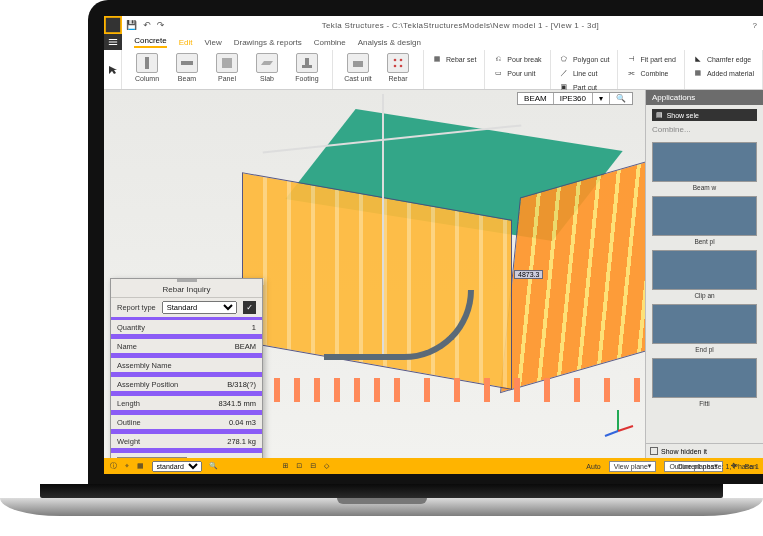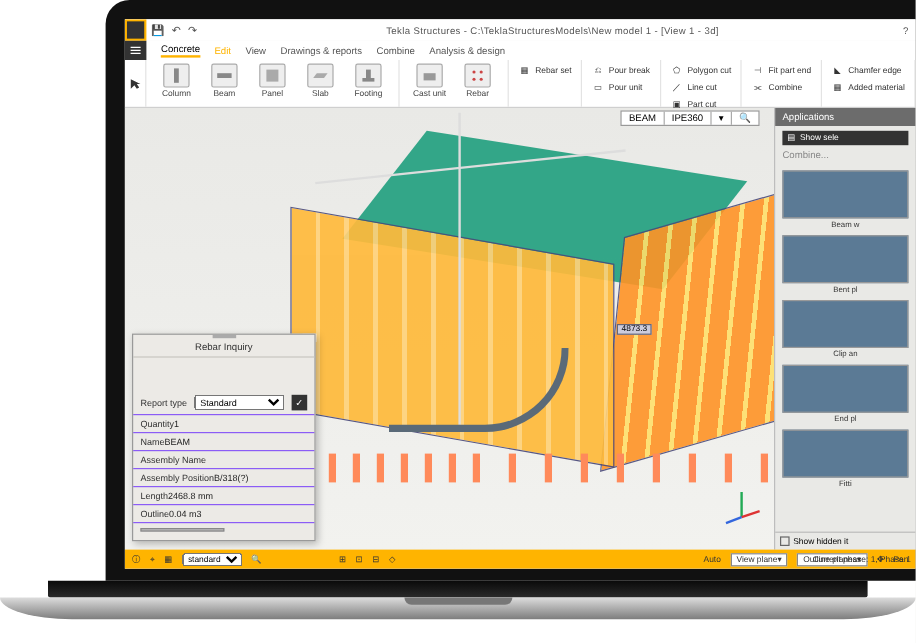--- a/index.html
+++ b/index.html
@@ -51,23 +51,23 @@
   .comp-list{display:flex;flex-direction:column;gap:4px;padding:4px 6px;}
   .comp-list .comp{background:#5b7a95;height:40px;border:1px solid #999;position:relative;}
   .comp .cap{position:absolute;bottom:-10px;left:0;right:0;text-align:center;font-size:6.5px;color:#333;}
   .comp-list .comp + .comp{margin-top:10px;}
   .side-foot{position:absolute;bottom:0;left:0;right:0;font-size:7px;padding:3px 4px;border-top:1px solid #bbb;display:flex;align-items:center;gap:3px;}
 
   
   .inquiry{position:absolute; left:6px; top:188px; width:153px; background:#eceae6; border:1px solid #999; box-shadow:2px 2px 6px rgba(0,0,0,.25); font-size:7.5px; color:#333;}
   .inq-title{text-align:center;padding:3px 0;font-size:8px;color:#333;border-bottom:1px solid #c7c5c1;}
   .inq-grip{height:3px;display:flex;justify-content:center;align-items:center;}
-  .inq-row{display:flex;padding:2.5px 6px;border-bottom:1px solid #8b5cf6;}
+  .inq-row{display:flex;justify-content:space-between;padding:2.5px 6px;border-bottom:5px solid #8b5cf6;}
   .inq-row span:last-child{color:#222;}
-  .inq-report{display:flex;align-items:center;gap:6px;padding:3px 6px;border-bottom:1px solid #8b5cf6;margin-top:28px;}
+  .inq-report{display:flex;align-items:center;gap:6px;padding:3px 6px;border-bottom:3px solid #8b5cf6;}
   .inq-report select{font-size:7.5px;flex:1;height:13px;}
   .inq-chk{width:13px;height:13px;background:#333;display:flex;align-items:center;justify-content:center;color:#fff;font-size:8px;}
   .inq-slider{height:14px;padding:4px 6px;}
   .inq-sliderbar{height:3px;background:#bbb;border:1px solid #888;width:70px;}
 
   
   .status{position:absolute;left:0;right:0;bottom:0;height:16px;background:#ffb400;display:flex;align-items:center;font-size:7px;color:#333;gap:8px;padding:0 6px;}
   .status .phase{position:absolute;right:4px;}
   .status .pill{background:#fff;border:1px solid #888;padding:0 4px;height:11px;display:flex;align-items:center;}
   .status select{font-size:7px;height:11px;}
@@ -362,25 +362,29 @@
         <div class="inq-row">
             <span>Assembly Name</span>
             <span></span>
           </div>
         <div class="inq-row">
             <span>Assembly Position</span>
             <span>B/318(?)</span>
           </div>
         <div class="inq-row">
             <span>Length</span>
-            <span>2468.8 mm</span>
+            <span>8341.5 mm</span>
           </div>
         <div class="inq-row">
             <span>Outline</span>
             <span>0.04 m3</span>
+          </div>
+        <div class="inq-row">
+            <span>Weight</span>
+            <span>278.1 kg</span>
           </div>
         <div class="inq-slider">
             <div class="inq-sliderbar"></div>
           </div>
       </div>
 
     </div>
 
     <div class="status">
       <span>ⓘ</span>

